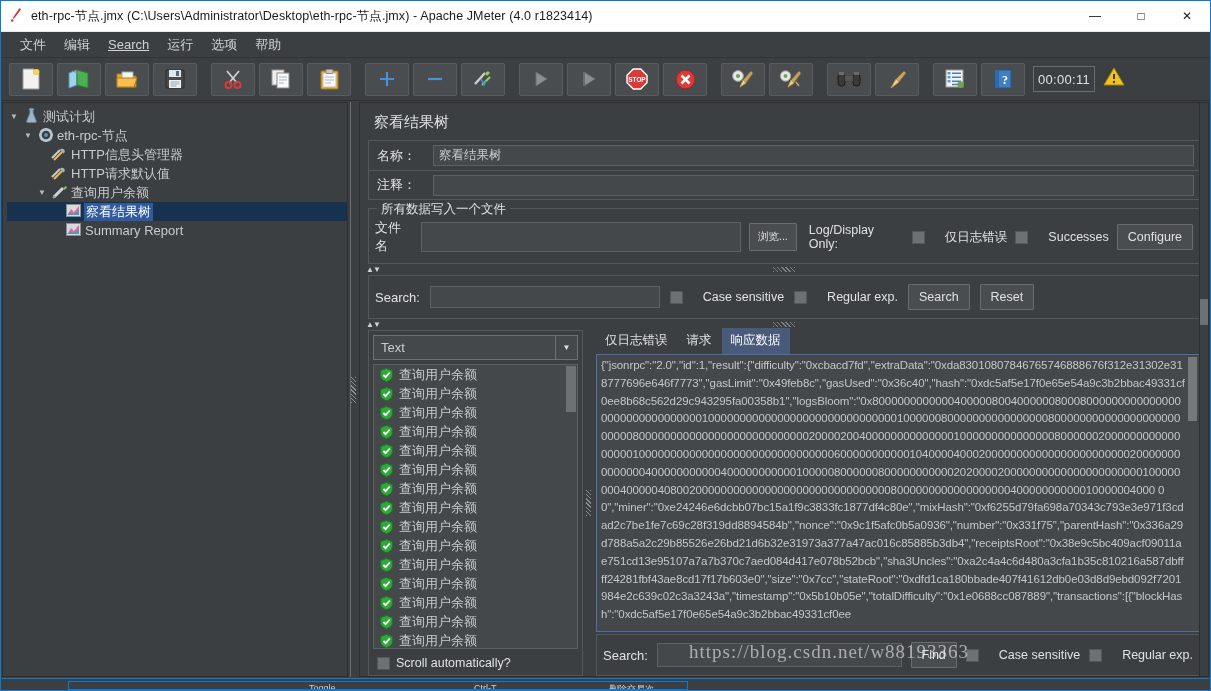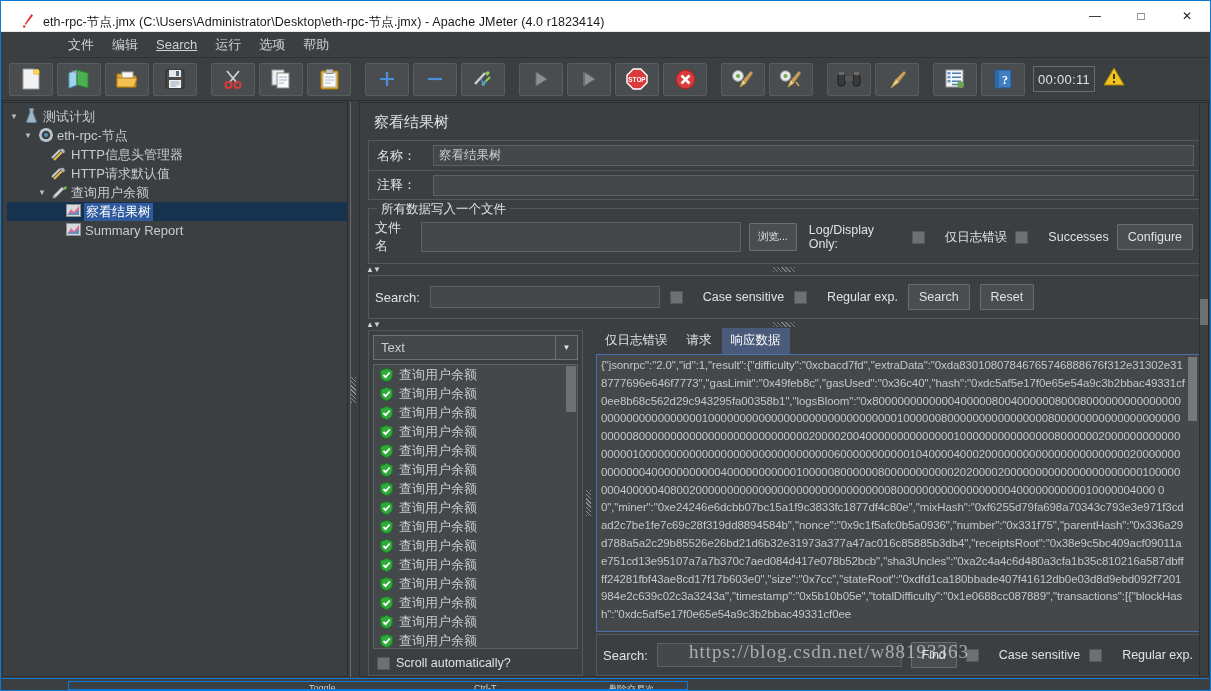--- a/index.html
+++ b/index.html
@@ -14,23 +14,22 @@
     width: 1211px; height: 691px;
     background: #3c3f41;
     border: 1px solid #0e7ad4;
     overflow: hidden;
   }
 
   
   .titlebar {
     height: 31px;
     background: #ffffff;
-    display: flex; align-items: flex-end;
+    display: flex; align-items: center;
     border-bottom: 1px solid #e8e8e8;
-    padding-left: 12px;
   }
   .tb-icon {
     width: 30px; text-align: center;
     font-size: 14px; color: #d33; line-height: 1;
   }
   .tb-title {
     flex: 1;
     font-size: 12.5px; color: #1a1a1a;
     white-space: nowrap; overflow: hidden;
     letter-spacing: .1px;
@@ -42,21 +41,20 @@
     color: #222; font-size: 12px;
   }
 
   
   .menubar {
     height: 26px;
     background: #3c3f41;
     display: flex; align-items: center;
     padding-left: 10px;
     border-bottom: 1px solid #323232;
-    margin-left: 48px;
   }
   .menu-item {
     font-size: 13px; color: #cfd2d4;
     padding: 2px 9px;
     white-space: nowrap;
   }
   .menu-item .u { text-decoration: underline; }
 
   
   .toolbar {

